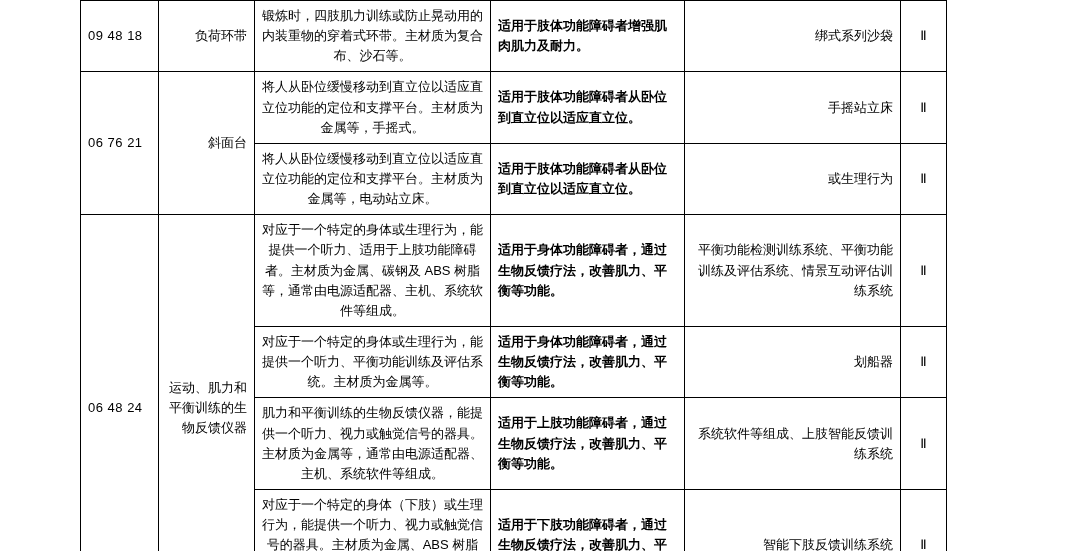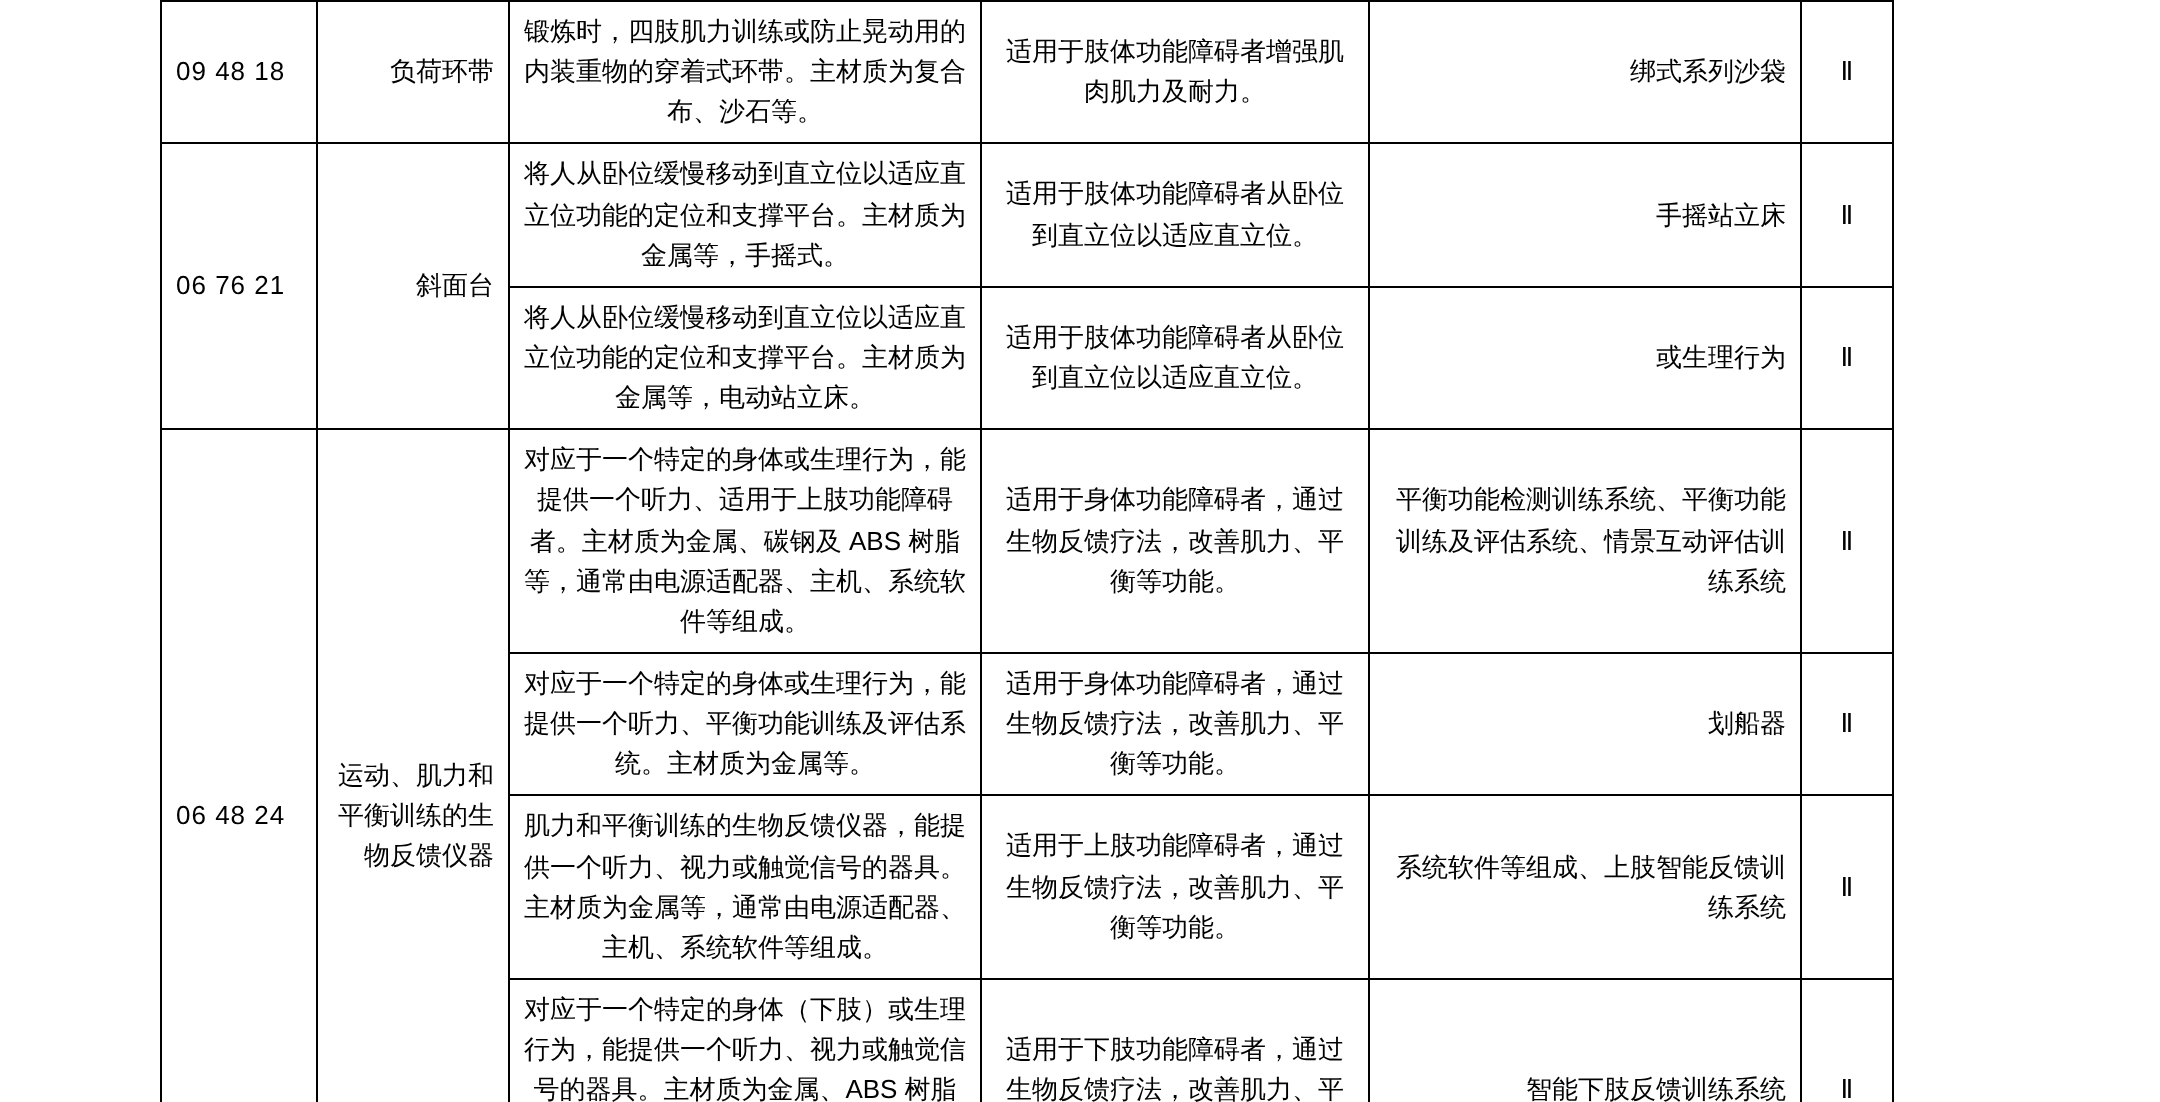--- a/index.html
+++ b/index.html
@@ -46,23 +46,24 @@
   td.name {
     text-align: right;
     font-size: 13px;
   }
   td.desc {
     text-align: center;
     font-size: 13px;
     line-height: 1.6;
   }
   td.scope {
-    text-align: center;
+    text-align: left;
     font-size: 13px;
     line-height: 1.6;
+    font-weight: bold;
   }
   td.example {
     text-align: right;
     font-size: 13px;
     line-height: 1.6;
     margin-left: 28px;
   }
   td.level {
     text-align: center;
     font-size: 13px;

